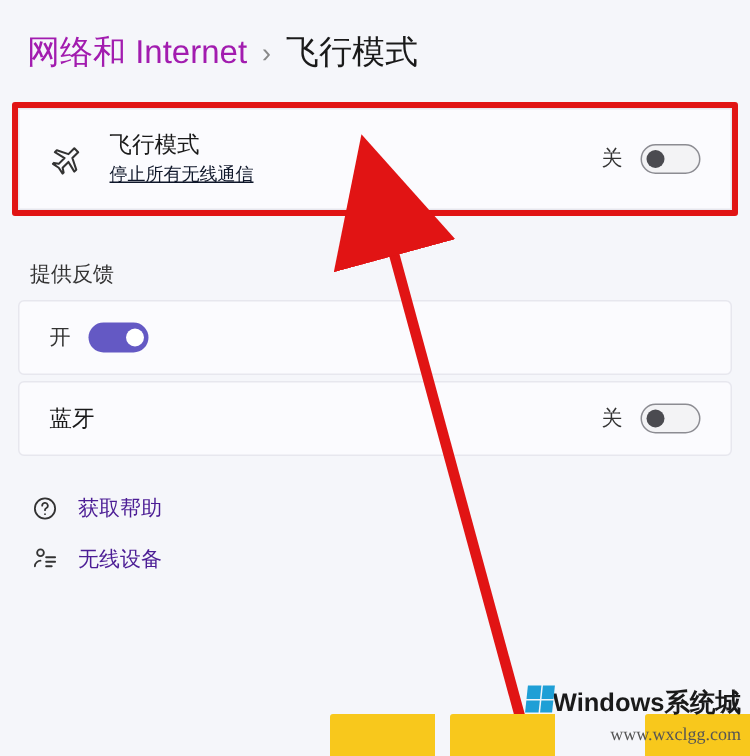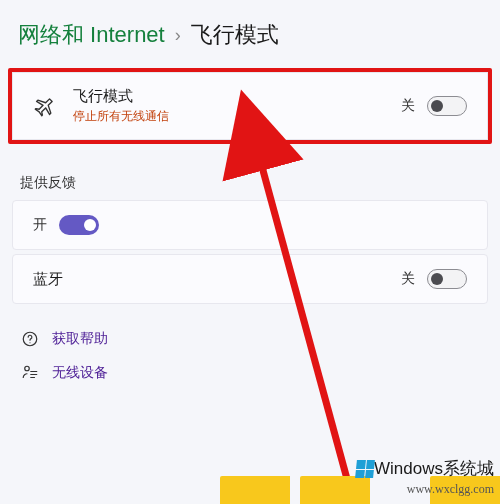--- a/index.html
+++ b/index.html
@@ -12,21 +12,21 @@
     position: relative;
     overflow: hidden;
   }
   .breadcrumb {
     display: flex;
     align-items: center;
     gap: 10px;
     padding: 20px 18px 18px 18px;
     font-size: 22px;
   }
-  .breadcrumb .parent { color: #15803d; cursor: pointer; }
+  .breadcrumb .parent { color: #a21caf; cursor: pointer; }
   .breadcrumb .sep { color: #888; font-size: 18px; }
   .breadcrumb .current { color: #1a1a1a; font-weight: 500; }
 
   .highlight-box {
     border: 4px solid #e11414;
     border-radius: 2px;
     margin: 0 8px 20px 8px;
   }
   .setting-row {
     display: flex;
@@ -39,21 +39,21 @@
   .highlight-box .setting-row { border-radius: 0; }
   .setting-row .icon {
     width: 24px;
     display: flex;
     justify-content: center;
     align-items: center;
     margin-right: 16px;
   }
   .setting-row .labels { flex: 1; }
   .setting-row .title { font-size: 15px; color: #1a1a1a; }
-  .setting-row .subtitle { font-size: 12px; color: #c2410c; margin-top: 2px; }
+  .setting-row .subtitle { font-size: 12px; color: #0f172a; margin-top: 2px; text-decoration: underline; }
   .setting-row .state { font-size: 14px; color: #333; margin-right: 12px; }
 
   .section-header {
     font-size: 14px;
     color: #333;
     padding: 10px 20px 8px 20px;
   }
 
   .group {
     margin: 0 12px;
@@ -121,25 +121,25 @@
   .watermark {
     position: absolute;
     right: 6px;
     bottom: 6px;
     text-align: right;
     font-size: 12px;
     line-height: 1.4;
   }
   .watermark .line1 {
     display: flex;
-    align-items: center;
+    align-items: flex-start;
     justify-content: flex-end;
     gap: 0;
     font-size: 17px;
-    font-weight: 400;
+    font-weight: 700;
     color: #1a1a1a;
   }
   .winlogo {
     width: 18px; height: 18px;
     display: grid;
     grid-template-columns: 1fr 1fr;
     grid-template-rows: 1fr 1fr;
     gap: 1px;
     transform: skewX(-6deg);
   }

